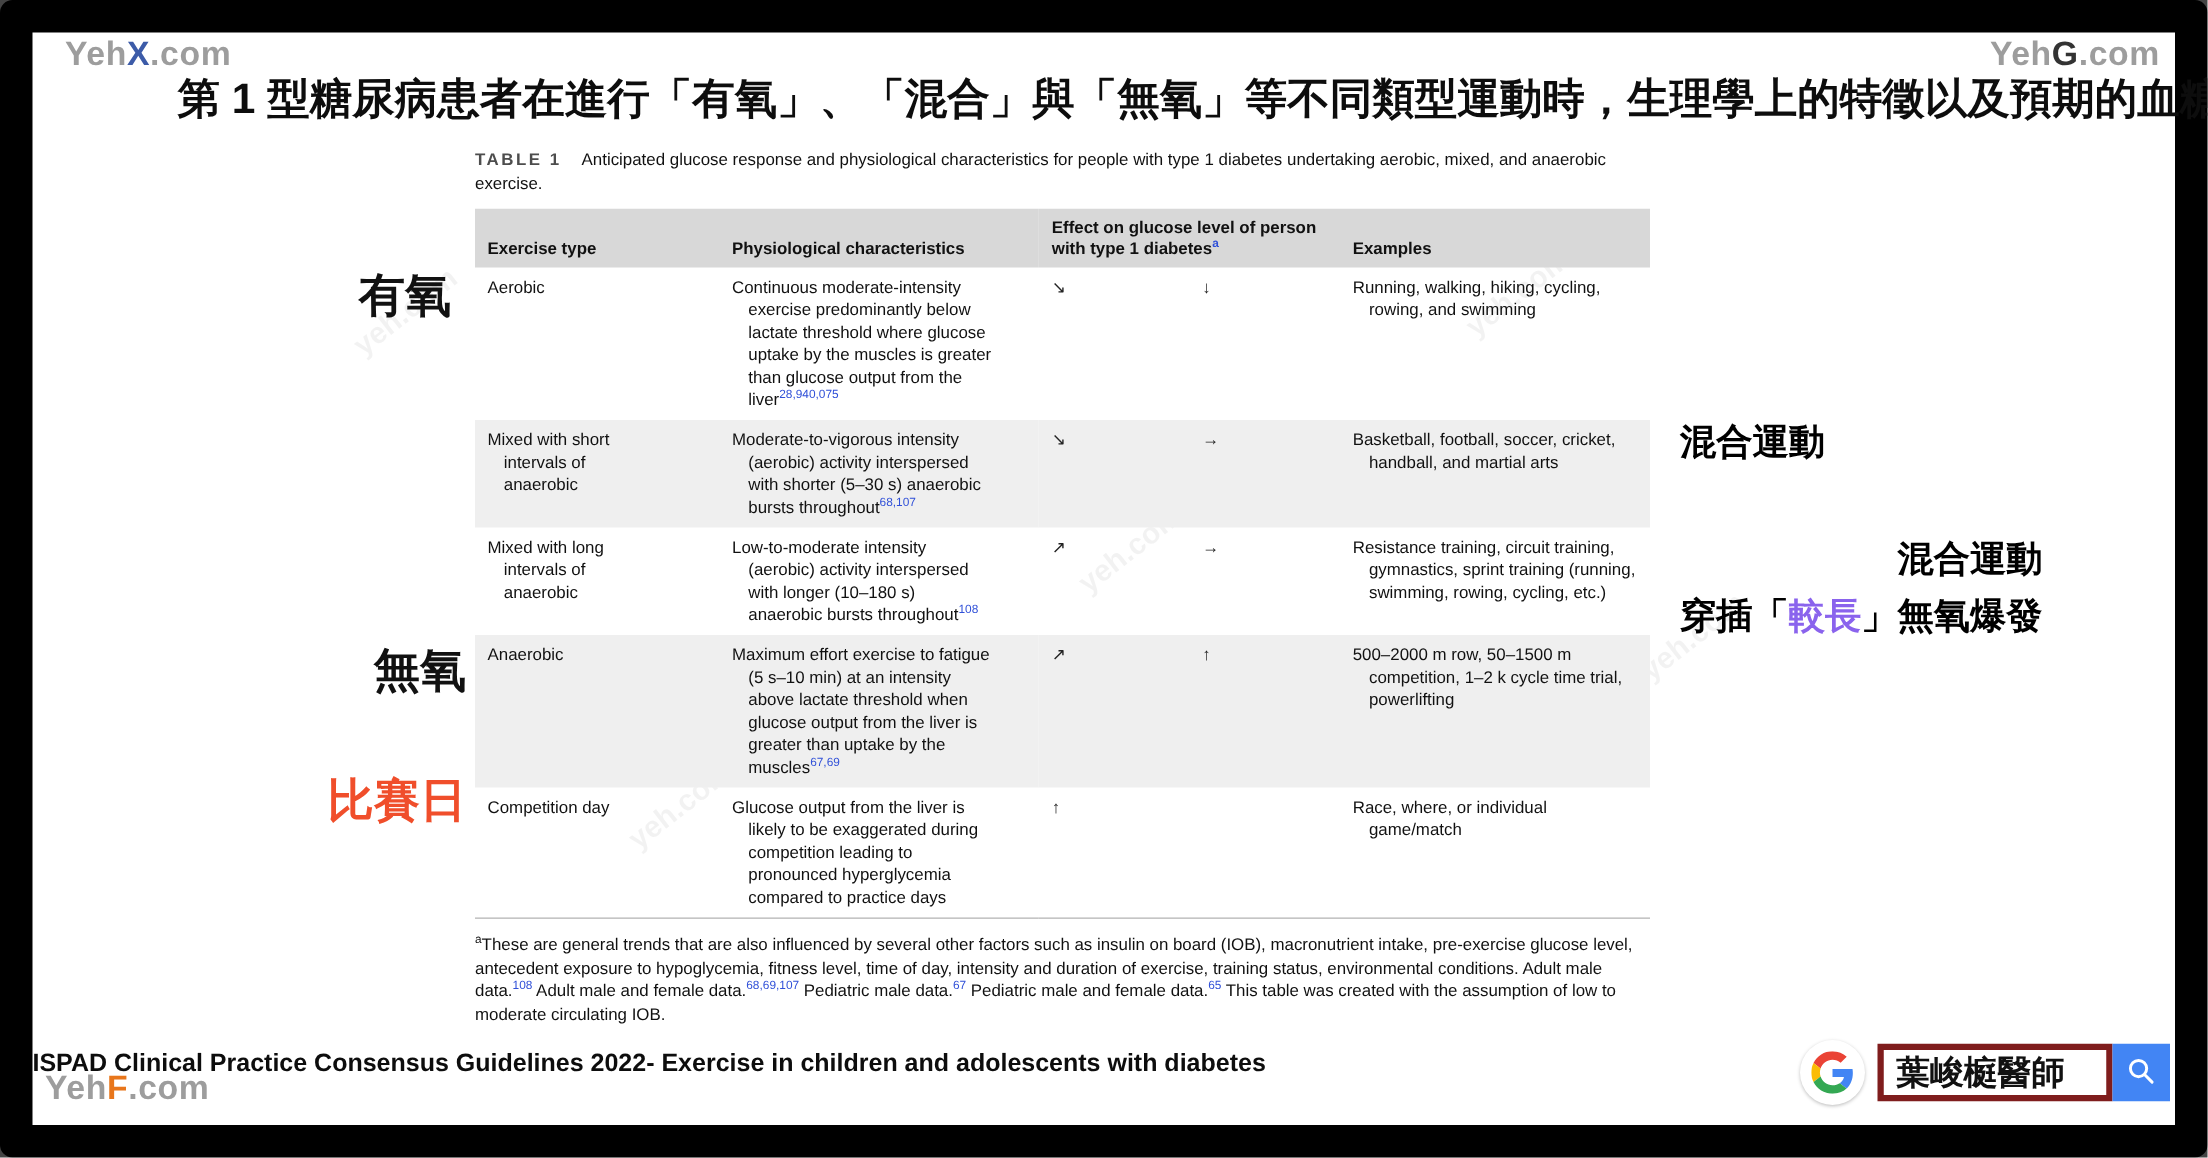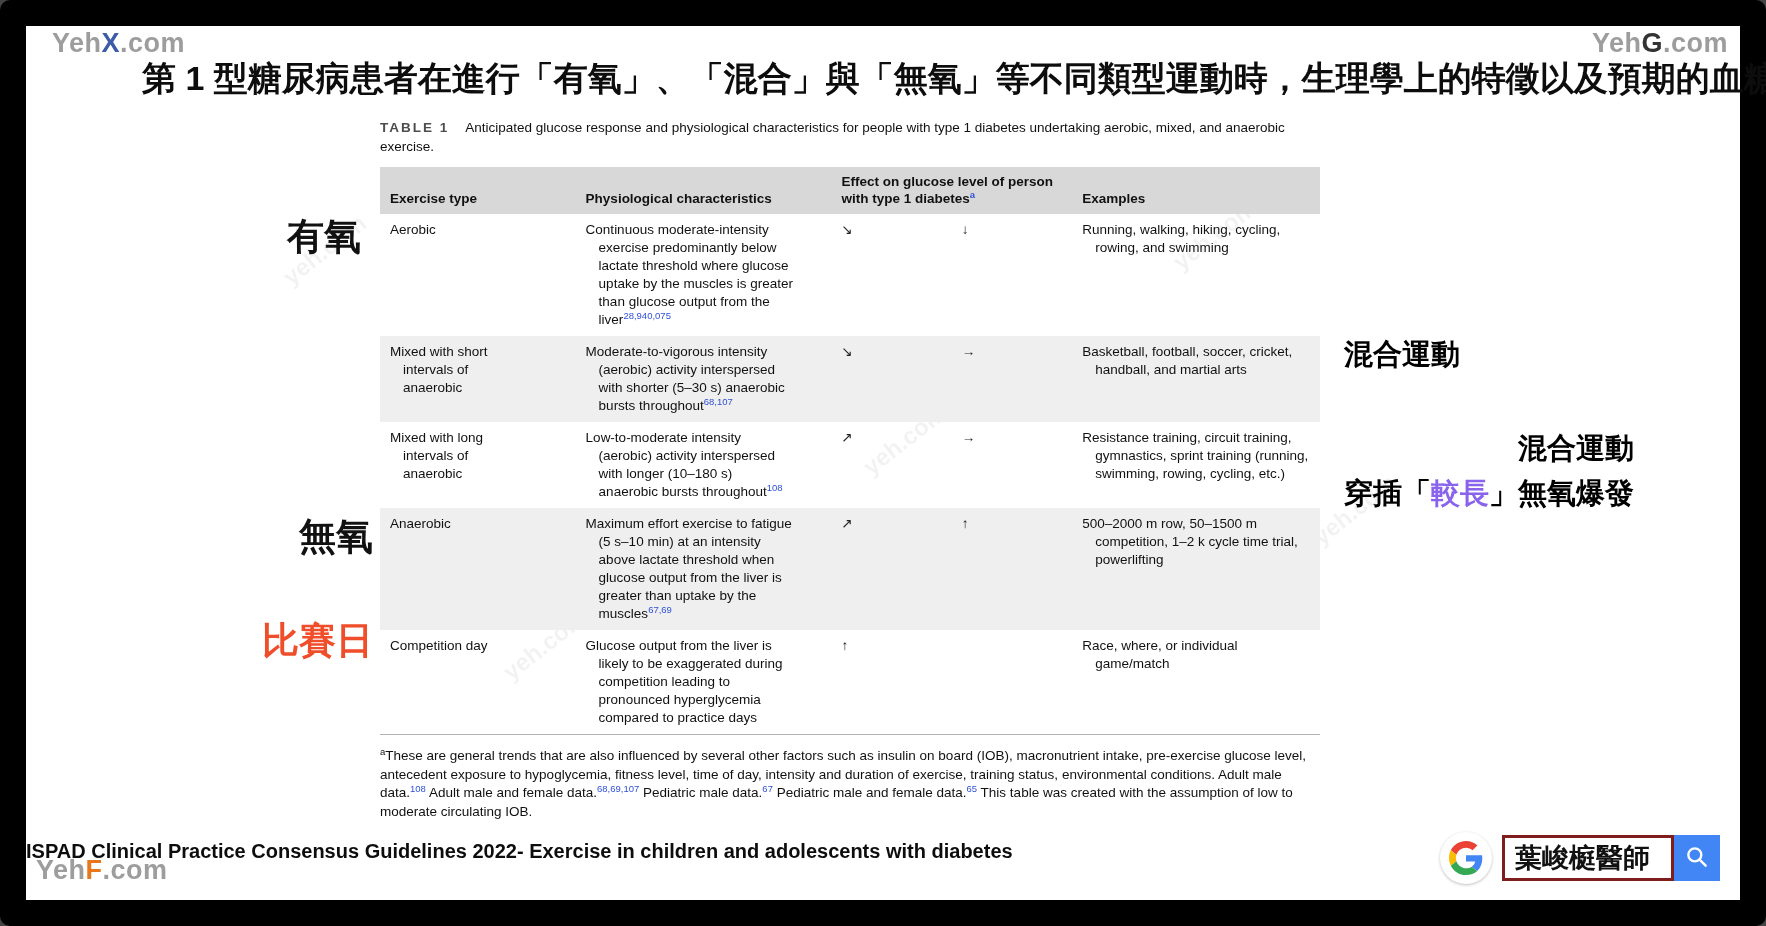--- a/index.html
+++ b/index.html
@@ -58,21 +58,21 @@
   .anno-mixed-short { left: 1318px; top: 306px; }
   .anno-mixed-long  { left: 1318px; top: 400px; }
 
   
   .source-line { position: absolute; left: 0; right: 0; top: 814px; text-align: left; font-size: 20px; font-weight: 800; color: #0d0d0d; }
 
   
   .search-widget { position: absolute; left: 1414px; top: 806px; display: flex; align-items: center; }
   .g-logo { width: 52px; height: 52px; border-radius: 50%; background: #fff; box-shadow: 0 1px 3px rgba(0,0,0,.25); display: flex; align-items: center; justify-content: center; margin-right: 10px; }
   .search-box { display: flex; height: 46px; }
-  .search-input { width: 172px; height: 46px; border: 3px solid #7f1d1d; background: #fff; display: flex; align-items: center; padding-left: 10px; font-size: 27px; font-weight: 800; color: #111; white-space: nowrap; overflow: hidden; }
+  .search-input { width: 188px; height: 46px; border: 5px solid #7f1d1d; background: #fff; display: flex; align-items: center; padding-left: 10px; font-size: 27px; font-weight: 800; color: #111; white-space: nowrap; overflow: hidden; }
   .search-btn { width: 46px; height: 46px; border: none; display: flex; align-items: center; justify-content: center; cursor: pointer; }
 </style>
 </head>
 <body>
 
 <div class="canvas">
   <div class="page">
 
     <div class="wm" style="left:250px;top:210px">yeh.com</div>
     <div class="wm" style="left:830px;top:400px">yeh.com</div>

